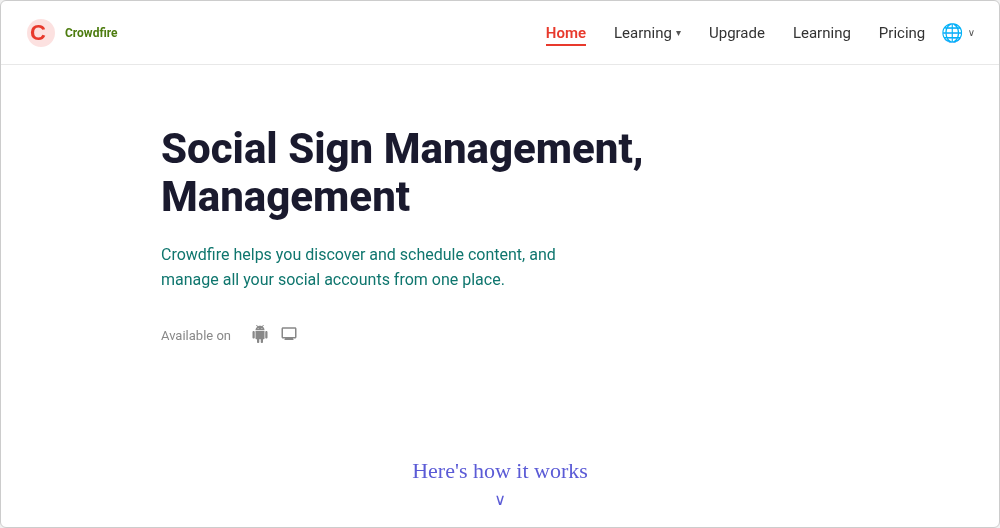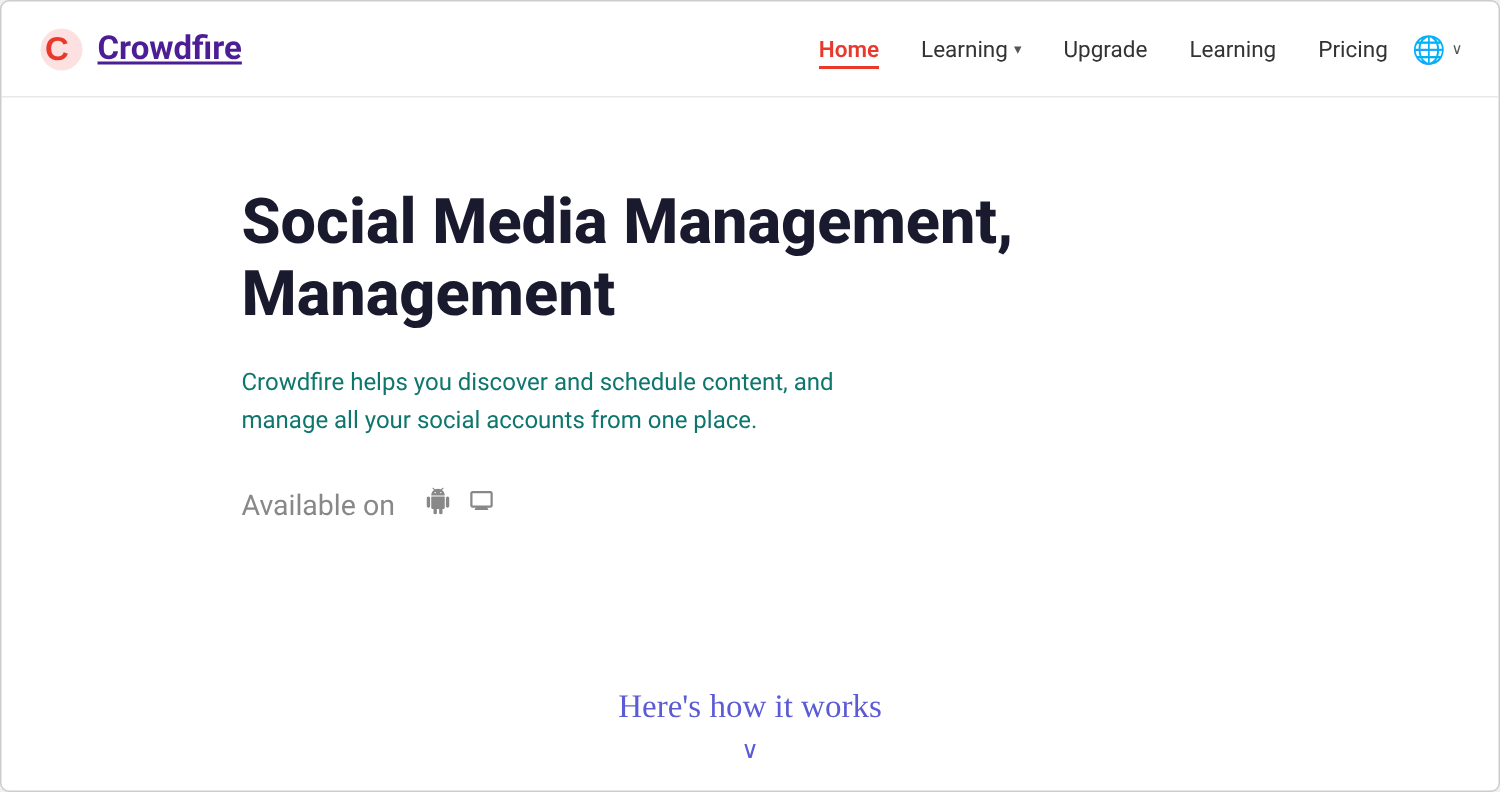--- a/index.html
+++ b/index.html
@@ -40,24 +40,23 @@
       gap: 8px;
       margin-right: auto;
     }
 
     .logo-icon {
       width: 32px;
       height: 32px;
     }
 
     .logo-text {
-      font-size: 22px;
+      font-size: 12px;
       font-weight: 700;
-      color: #4c1d95;
-      text-decoration: underline;
+      color: #4d7c0f;
     }
 
     .nav-links {
       display: flex;
       align-items: center;
       gap: 28px;
       list-style: none;
     }
 
     .nav-links li a {
@@ -161,21 +160,21 @@
     }
 
     .available-on {
       display: flex;
       align-items: center;
       gap: 10px;
       margin-top: 24px;
     }
 
     .available-label {
-      font-size: 19px;
+      font-size: 13px;
       color: #888;
     }
 
     .platform-icons {
       display: flex;
       align-items: center;
       gap: 10px;
     }
 
     .platform-icon {
@@ -245,21 +244,21 @@
     <div class="globe-area">
       <span class="globe-icon-wrap">🌐</span>
       <span class="globe-chevron">∨</span>
     </div>
   </nav>
 
   <div class="main-content">
     <div class="hero-section">
 
       <h1 class="hero-title">
-        <span>Social Media Management,</span><br>
+        <span>Social Sign Management,</span><br>
         <span>Management</span>
       </h1>
 
       <p class="hero-subtitle">Crowdfire helps you discover and schedule content, and manage all your social accounts from one place.</p>
 
 
       <div class="available-on">
         <span class="available-label">Available on</span>
         <div class="platform-icons">
           <span class="platform-icon" title="Apple"></span>

